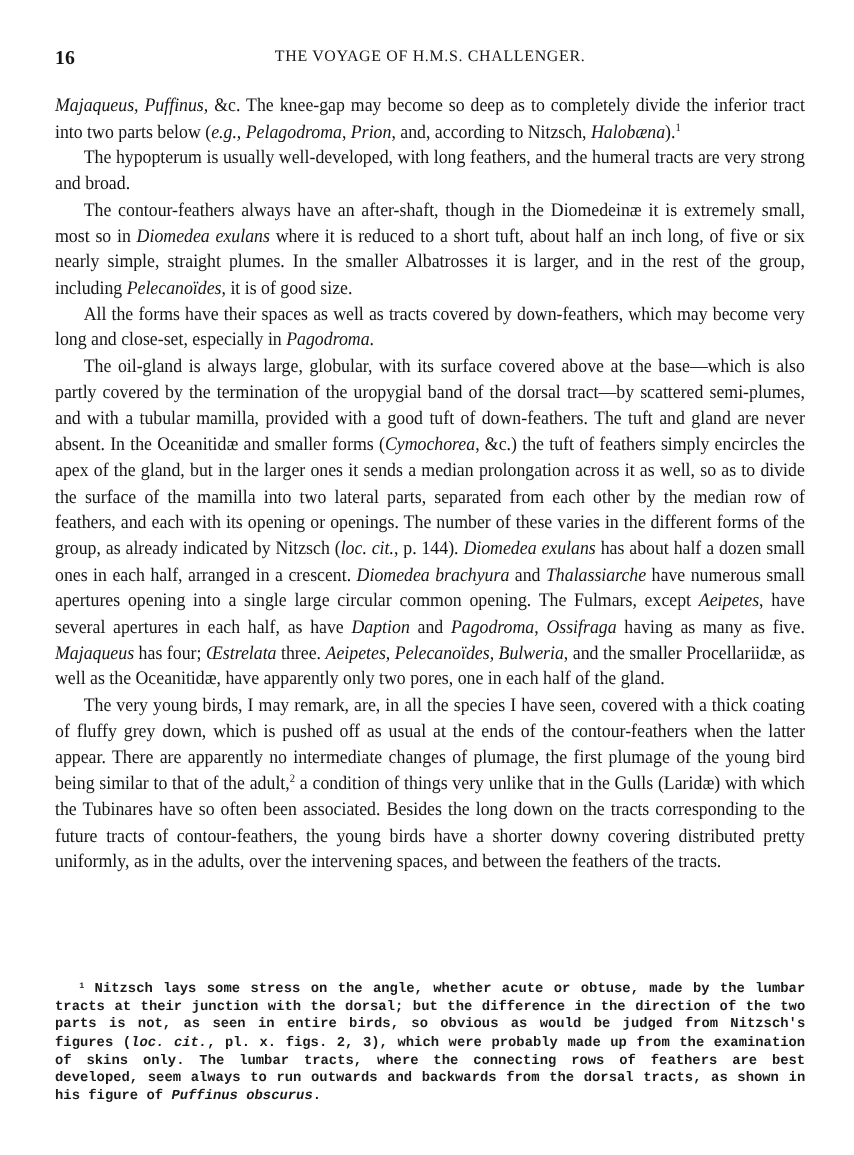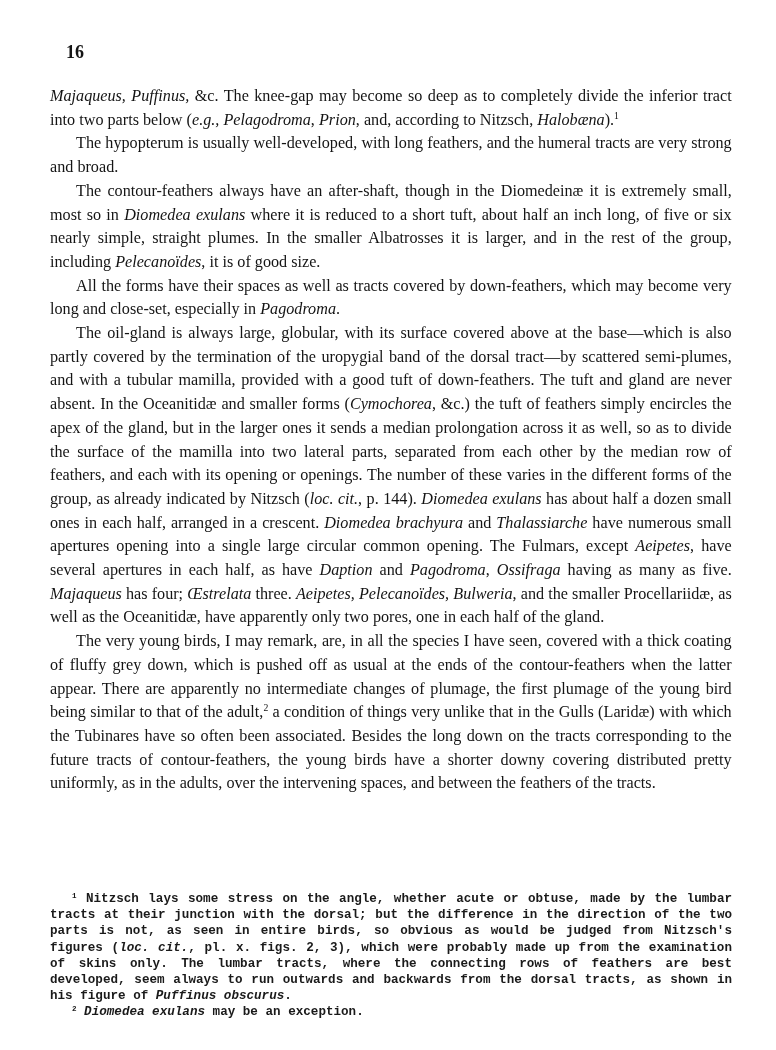--- a/index.html
+++ b/index.html
@@ -3,21 +3,21 @@
   <meta charset="utf-8">
   <style>
     html, body { margin: 0; padding: 0; background: #ffffff; }
     body {
       width: 776px; height: 1050px; position: relative; overflow: hidden;
       color: #141414;
       font-family: "DejaVu Serif", "Liberation Serif", serif;
     }
     .page { position: absolute; left: 50px; top: 0; width: 682px; }
     .running-head {
-      position: absolute; top: 42px; left: 16px; width: 682px; height: 20px;
+      position: absolute; top: 42px; left: 0; width: 682px; height: 20px;
     }
     .page-number {
       position: absolute; left: 0; top: 0;
       font-family: "Liberation Serif", serif; font-weight: bold; font-size: 18px;
     }
     .head-title {
       position: absolute; left: 0; right: 0; top: 1px; text-align: center;
       font-family: "Liberation Serif", serif; font-size: 14.5px; letter-spacing: 0.6px;
     }
     .body-text {
@@ -35,28 +35,28 @@
     .footnotes p { margin: 0; text-indent: 22px; }
     i, em { font-style: italic; }
     sup { font-size: 60%; vertical-align: 0.55em; line-height: 0; }
   </style>
 </head>
 <body>
 
 <div class="page">
   <div class="running-head">
     <span class="page-number">16</span>
+    <span class="head-title">THE VOYAGE OF H.M.S. CHALLENGER.</span>
   </div>
 
   <div class="body-text" id="body-text">
       <p><i>Majaqueus, Puffinus,</i><span> &amp;c.  The knee-gap may become so deep as to completely divide the inferior tract into two parts below (</span><i>e.g.,</i><span> </span><i>Pelagodroma</i><span>, </span><i>Prion</i><span>, and, according to Nitzsch, </span><i>Halobæna</i><span>).</span><sup>1</sup></p>
       <p class="indent"><span>The hypopterum is usually well-developed, with long feathers, and the humeral tracts are very strong and broad.</span></p>
       <p class="indent"><span>The contour-feathers always have an after-shaft, though in the Diomedeinæ it is extremely small, most so in </span><i>Diomedea exulans</i><span> where it is reduced to a short tuft, about half an inch long, of five or six nearly simple, straight plumes.  In the smaller Albatrosses it is larger, and in the rest of the group, including </span><i>Pelecanoïdes</i><span>, it is of good size.</span></p>
       <p class="indent"><span>All the forms have their spaces as well as tracts covered by down-feathers, which may become very long and close-set, especially in </span><i>Pagodroma</i><span>.</span></p>
       <p class="indent"><span>The oil-gland is always large, globular, with its surface covered above at the base—which is also partly covered by the termination of the uropygial band of the dorsal tract—by scattered semi-plumes, and with a tubular mamilla, provided with a good tuft of down-feathers.  The tuft and gland are never absent.  In the Oceanitidæ and smaller forms (</span><i>Cymochorea</i><span>, &amp;c.) the tuft of feathers simply encircles the apex of the gland, but in the larger ones it sends a median prolongation across it as well, so as to divide the surface of the mamilla into two lateral parts, separated from each other by the median row of feathers, and each with its opening or openings.  The number of these varies in the different forms of the group, as already indicated by Nitzsch (</span><i>loc. cit.</i><span>, p. 144).  </span><i>Diomedea exulans</i><span> has about half a dozen small ones in each half, arranged in a crescent.  </span><i>Diomedea brachyura</i><span> and </span><i>Thalassiarche</i><span> have numerous small apertures opening into a single large circular common opening.  The Fulmars, except </span><i>Aeipetes</i><span>, have several apertures in each half, as have </span><i>Daption</i><span> and </span><i>Pagodroma</i><span>, </span><i>Ossifraga</i><span> having as many as five.  </span><i>Majaqueus</i><span> has four; </span><i>Œstrelata</i><span> three.  </span><i>Aeipetes, Pelecanoïdes, Bulweria</i><span>, and the smaller Procellariidæ, as well as the Oceanitidæ, have apparently only two pores, one in each half of the gland.</span></p>
       <p class="indent"><span>The very young birds, I may remark, are, in all the species I have seen, covered with a thick coating of fluffy grey down, which is pushed off as usual at the ends of the contour-feathers when the latter appear.  There are apparently no intermediate changes of plumage, the first plumage of the young bird being similar to that of the adult,</span><sup>2</sup><span> a condition of things very unlike that in the Gulls (Laridæ) with which the Tubinares have so often been associated.  Besides the long down on the tracts corresponding to the future tracts of contour-feathers, the young birds have a shorter downy covering distributed pretty uniformly, as in the adults, over the intervening spaces, and between the feathers of the tracts.</span></p>
     </div>
 
   <div class="footnotes" id="footnotes">
       <p><sup>1</sup> <span>Nitzsch lays some stress on the angle, whether acute or obtuse, made by the lumbar tracts at their junction with the dorsal; but the difference in the direction of the two parts is not, as seen in entire birds, so obvious as would be judged from Nitzsch's figures (</span><i>loc. cit.</i><span>, pl. x. figs. 2, 3), which were probably made up from the examination of skins only.  The lumbar tracts, where the connecting rows of feathers are best developed, seem always to run outwards and backwards from the dorsal tracts, as shown in his figure of </span><i>Puffinus obscurus</i><span>.</span></p>
-      <p><sup>2</sup> <i>Diomedea exulans</i><span> may be an exception.</span></p>
     </div>
 </div>
 
 </body></html>

